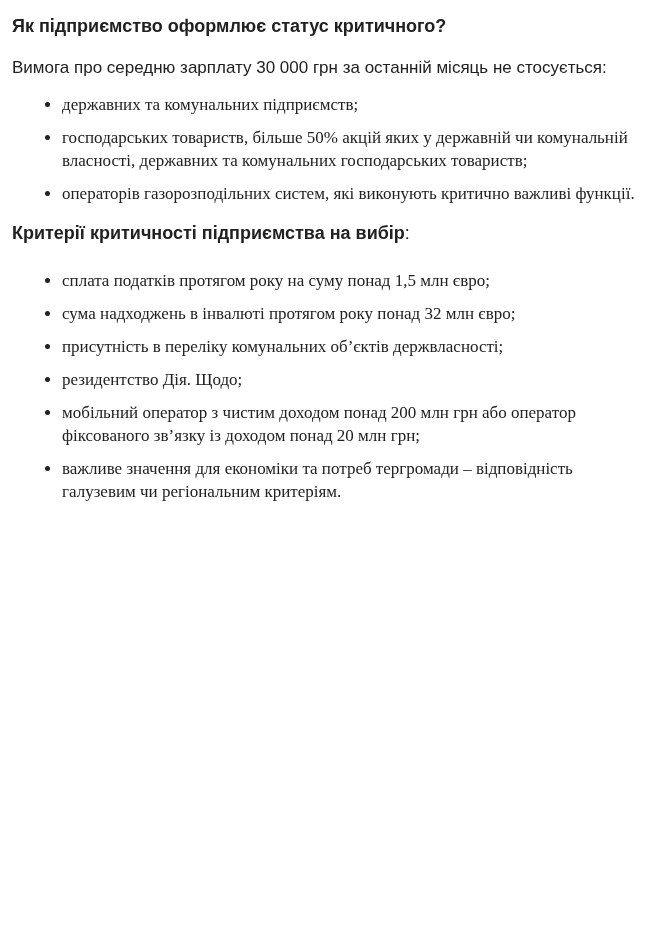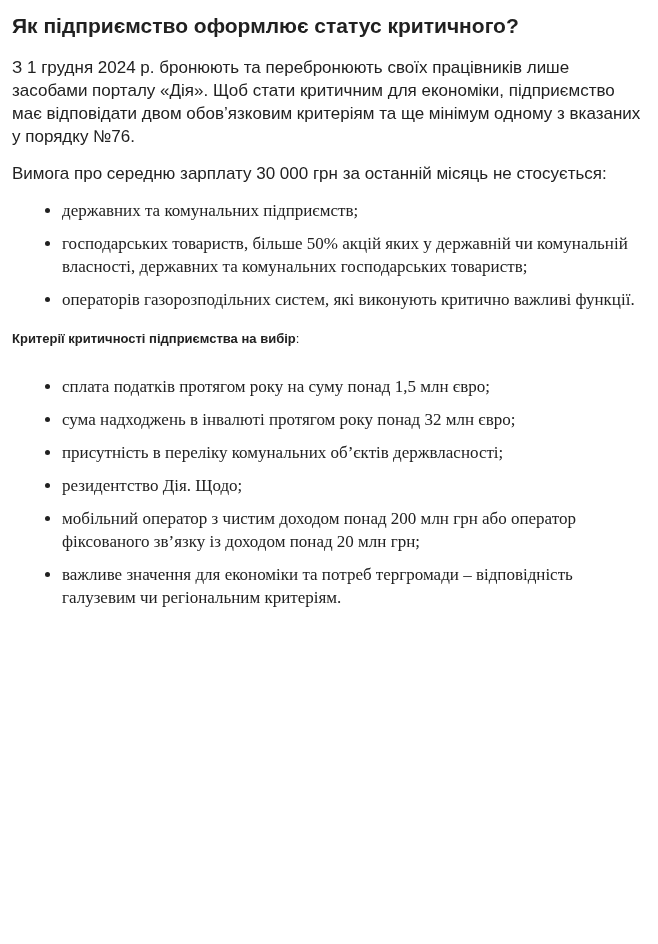--- a/index.html
+++ b/index.html
@@ -12,28 +12,28 @@
     color: #212121;
     font-family: "Liberation Sans", "DejaVu Sans", sans-serif;
     font-size: 17px;
     line-height: 23px;
     -webkit-font-smoothing: antialiased;
   }
   article {
     padding: 6px 14px 14px 12px;
   }
   h1 {
-    font-size: 21px;
+    font-size: 18px;
     line-height: 24px;
     font-weight: 700;
     margin: 8px 0 18px 0;
     color: #212121;
   }
   h2 {
-    font-size: 13px;
+    font-size: 18px;
     line-height: 24px;
     font-weight: 400;
     margin: 16px 0 24px 0;
     color: #212121;
   }
   h2 strong { font-weight: 700; }
   p {
     margin: 0 0 14px 0;
   }
   p strong { font-weight: 700; }
@@ -49,21 +49,20 @@
   }
   li:last-child { margin-bottom: 0; }
 </style>
 </head>
 <body>
 
 <article>
 
   <h1>Як підприємство оформлює статус критичного?</h1>
 
-  <p>З 1 грудня 2024 р. бронюють та перебронюють своїх працівників лише засобами порталу «Дія». Щоб стати критичним для економіки, підприємство має відповідати двом обов’язковим критеріям та ще мінімум одному з вказаних у порядку №76.</p>
 
 
 
 
   <p>Вимога про середню зарплату 30 000 грн за останній місяць не стосується:</p>
 
   <ul>
     <li>державних та комунальних підприємств;</li>
     <li>господарських товариств, більше 50% акцій яких у державній чи комунальній власності, державних та комунальних господарських товариств;</li>
     <li>операторів газорозподільних систем, які виконують критично важливі функції.</li>

